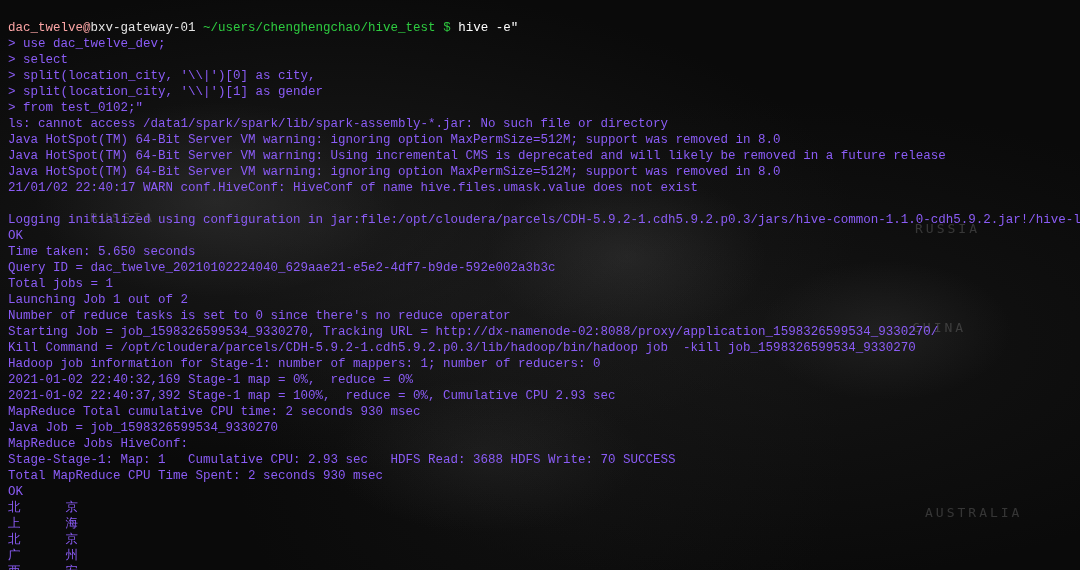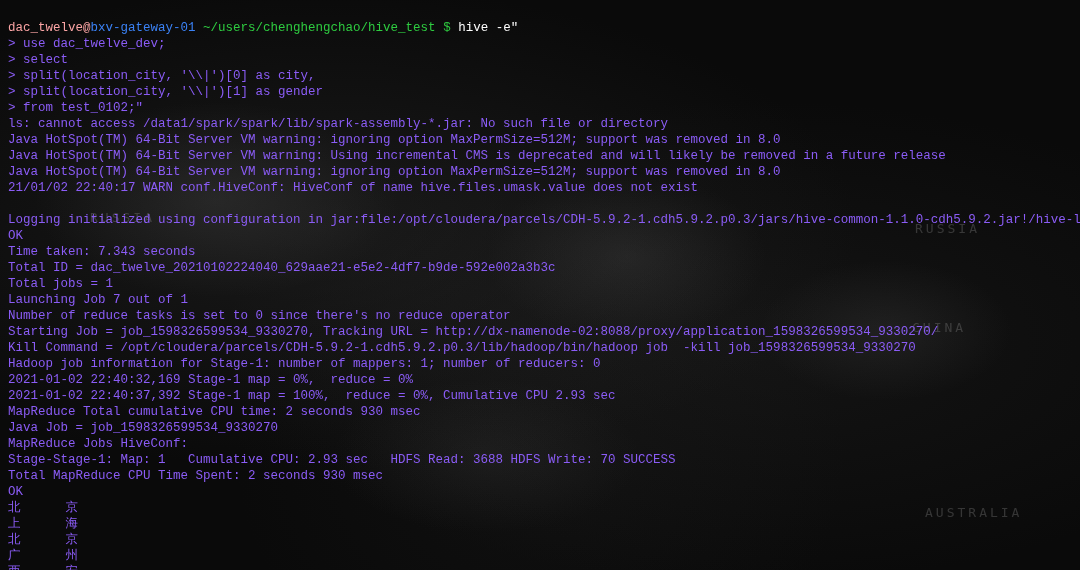--- a/index.html
+++ b/index.html
@@ -40,21 +40,21 @@
       pointer-events: none;
       z-index: 0;
     }
     .terminal {
       position: relative;
       z-index: 1;
       padding: 4px 8px;
       white-space: pre;
     }
     .prompt-user { color: #fca5a5; }
-    .prompt-host { color: #3b82f6; }
+    .prompt-host { color: #e5e5e5; }
     .prompt-path { color: #2ecc40; }
     .dollar { color: #2ecc40; }
     .cmd { color: #ffffff; }
     .out { color: #8b5cf6; }
     .tab-cell { display: inline-block; min-width: 2.2em; }
   </style>
 </head>
 <body>
 
 <div class="map-label" style="top:210px; left:90px;">RUSSIA</div>
@@ -70,24 +70,24 @@
 <span class="out">&gt; split(location_city, '\\|')[1] as gender</span>
 <span class="out">&gt; from test_0102;"</span>
 <span class="out">ls: cannot access /data1/spark/spark/lib/spark-assembly-*.jar: No such file or directory</span>
 <span class="out">Java HotSpot(TM) 64-Bit Server VM warning: ignoring option MaxPermSize=512M; support was removed in 8.0</span>
 <span class="out">Java HotSpot(TM) 64-Bit Server VM warning: Using incremental CMS is deprecated and will likely be removed in a future release</span>
 <span class="out">Java HotSpot(TM) 64-Bit Server VM warning: ignoring option MaxPermSize=512M; support was removed in 8.0</span>
 <span class="out">21/01/02 22:40:17 WARN conf.HiveConf: HiveConf of name hive.files.umask.value does not exist</span>
 <span class="out"></span>
 <span class="out">Logging initialized using configuration in jar:file:/opt/cloudera/parcels/CDH-5.9.2-1.cdh5.9.2.p0.3/jars/hive-common-1.1.0-cdh5.9.2.jar!/hive-log4j.properties</span>
 <span class="out">OK</span>
-<span class="out">Time taken: 7.343 seconds</span>
-<span class="out">Total ID = dac_twelve_20210102224040_629aae21-e5e2-4df7-b9de-592e002a3b3c</span>
+<span class="out">Time taken: 5.650 seconds</span>
+<span class="out">Query ID = dac_twelve_20210102224040_629aae21-e5e2-4df7-b9de-592e002a3b3c</span>
 <span class="out">Total jobs = 1</span>
-<span class="out">Launching Job 7 out of 1</span>
+<span class="out">Launching Job 1 out of 2</span>
 <span class="out">Number of reduce tasks is set to 0 since there's no reduce operator</span>
 <span class="out">Starting Job = job_1598326599534_9330270, Tracking URL = http://dx-namenode-02:8088/proxy/application_1598326599534_9330270/</span>
 <span class="out">Kill Command = /opt/cloudera/parcels/CDH-5.9.2-1.cdh5.9.2.p0.3/lib/hadoop/bin/hadoop job  -kill job_1598326599534_9330270</span>
 <span class="out">Hadoop job information for Stage-1: number of mappers: 1; number of reducers: 0</span>
 <span class="out">2021-01-02 22:40:32,169 Stage-1 map = 0%,  reduce = 0%</span>
 <span class="out">2021-01-02 22:40:37,392 Stage-1 map = 100%,  reduce = 0%, Cumulative CPU 2.93 sec</span>
 <span class="out">MapReduce Total cumulative CPU time: 2 seconds 930 msec</span>
 <span class="out">Java Job = job_1598326599534_9330270</span>
 <span class="out">MapReduce Jobs HiveConf:</span>
 <span class="out">Stage-Stage-1: Map: 1   Cumulative CPU: 2.93 sec   HDFS Read: 3688 HDFS Write: 70 SUCCESS</span>

